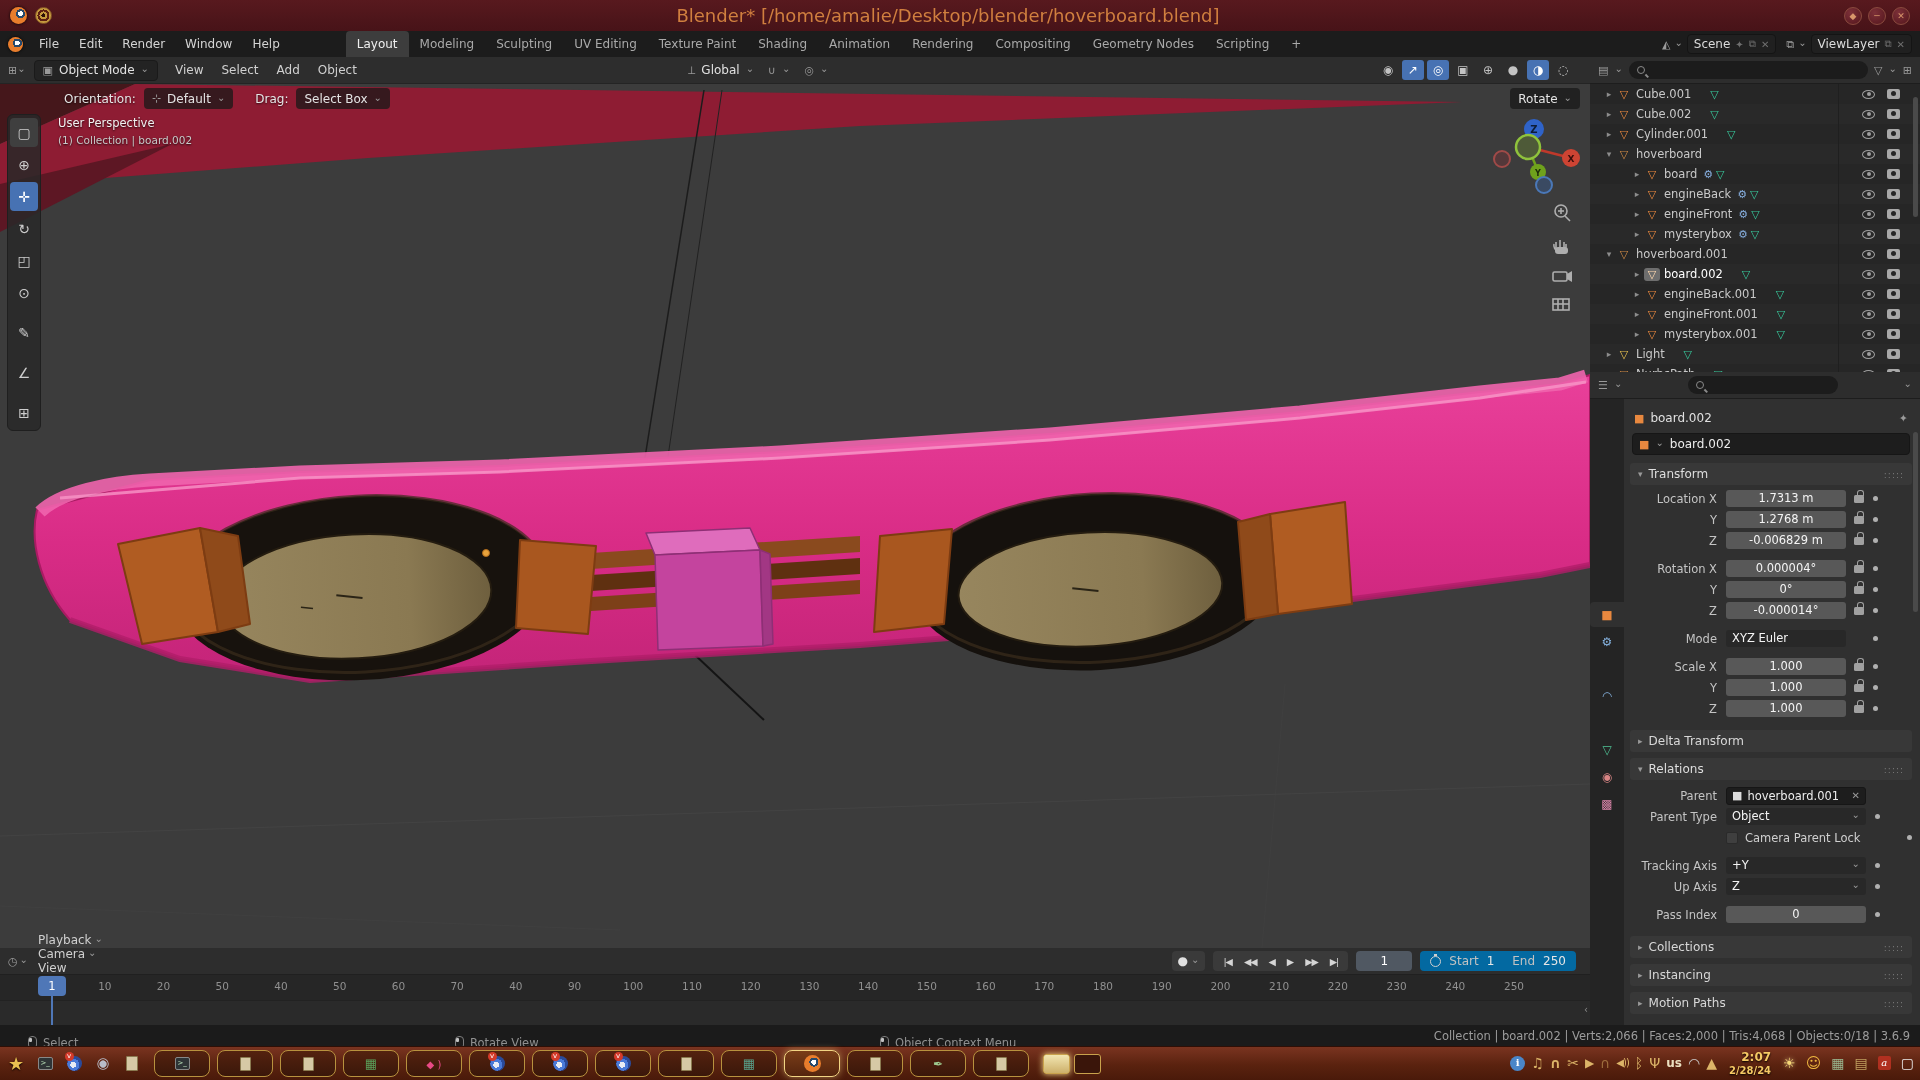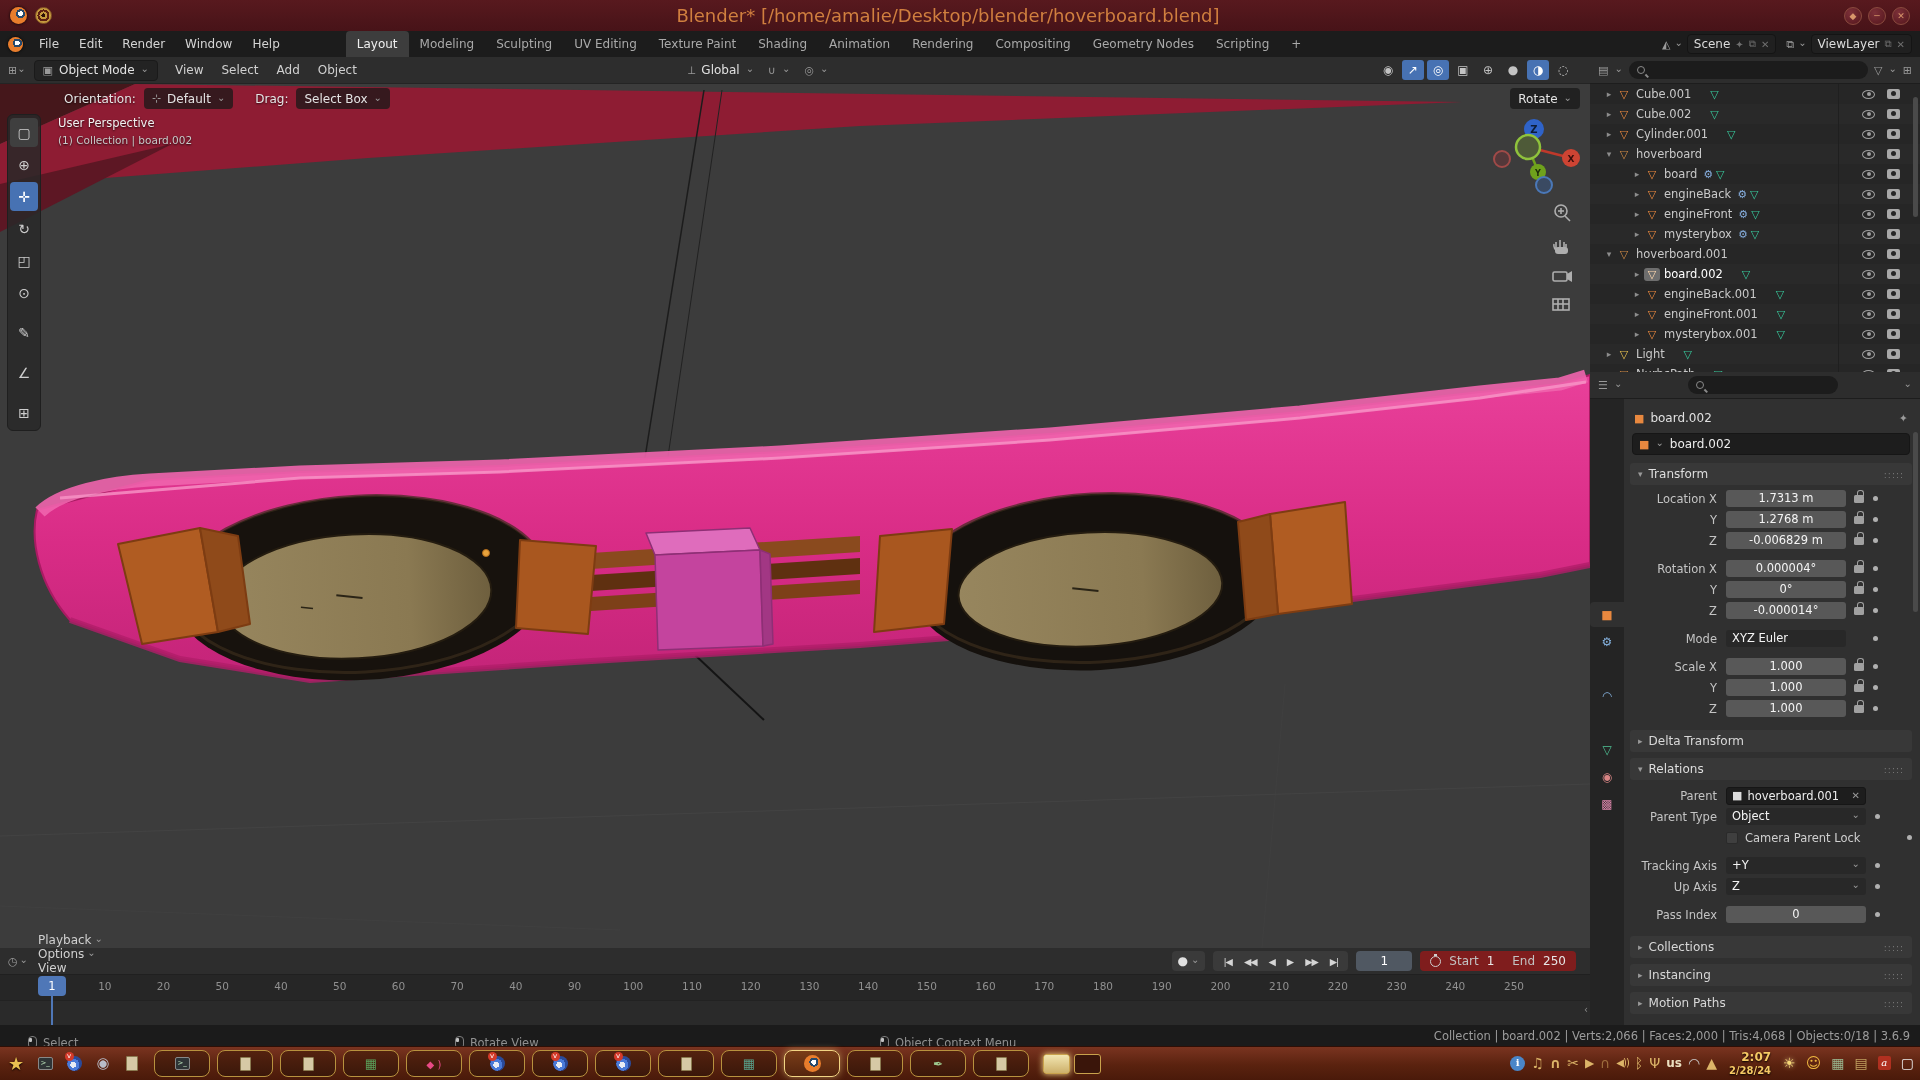--- a/index.html
+++ b/index.html
@@ -137,21 +137,21 @@
 
   
   .timeline { position:absolute; left:0; top:948px; width:1590px; height:77px; background:#2d2d2d; }
   .tl-head { height:26px; display:flex; align-items:center; padding:0 8px; gap:2px; }
   .tl-menus { display:flex;flex-direction:column; }
   .tl-right { position:absolute; right:14px; top:3px; display:flex; align-items:center; gap:8px; }
   .rec { background:#3a3a3a; border-radius:4px; height:20px; display:flex; align-items:center; padding:0 6px; gap:3px; color:#e0e0e0; }
   .transport { background:#3a3a3a; border-radius:4px; height:20px; display:flex; align-items:center; padding:0 4px; }
   .tbtn { padding:0 6px; color:#d5d5d5; font-size:9.5px; letter-spacing:-1px; }
   .cfr { width:56px; height:20px; background:#505862; border-radius:4px; color:#fff; text-align:center; line-height:20px; }
-  .sechip { background:#7f1d1d; border-radius:4px; height:20px; display:flex; align-items:center; gap:8px; padding:0 10px; color:#e6e6e6; }
+  .sechip { background:#0369a1; border-radius:4px; height:20px; display:flex; align-items:center; gap:8px; padding:0 10px; color:#e6e6e6; }
   .sechip .lab { color:#c2c2c2; }
   .stopwatch { width:11px; height:11px; border:1.5px solid #cfcfcf; border-radius:50%; position:relative; }
   .stopwatch::before { content:""; position:absolute; top:-3px; left:3px; width:3px; height:2px; background:#cfcfcf; }
   .ruler { position:absolute; left:0; top:26px; width:100%; height:26px; background:#262626; border-top:1px solid #202020; }
   .tick { position:absolute; top:5px; transform:translateX(-50%); color:#909090; font-size:10.5px; }
   .track { position:absolute; left:0; top:52px; width:100%; height:25px; background:#2a2a2a; border-top:1px solid #222; }
   .playhead { position:absolute; top:2px; width:28px; height:20px; background:#4f77b7; border-radius:4px;
     color:#fff; text-align:center; line-height:20px; font-size:11.5px; transform:translateX(-50%); }
   .playline { position:absolute; top:22px; width:2px; background:#4f77b7; height:55px; transform:translateX(-50%); }
   .tl-collapse { position:absolute; right:2px; top:56px; color:#8a8a8a; font-size:10px; }
@@ -841,21 +841,21 @@
     <div class="tl-head">
       <span class="mini-ic">◷</span>
         <span class="caret"></span>
       <span class="tl-menus">
 
       <span style="display:flex;align-items:center;gap:3px;padding:0 8px">
           <span class="hmenu" style="padding:0">Playback</span>
           <span class="caret has-true"></span>
         </span>
           <span style="display:flex;align-items:center;gap:3px;padding:0 8px">
-          <span class="hmenu" style="padding:0">Options</span>
+          <span class="hmenu" style="padding:0">Camera</span>
           <span class="caret has-true"></span>
         </span>
           <span style="display:flex;align-items:center;gap:3px;padding:0 8px">
           <span class="hmenu" style="padding:0">View</span>
           <span class="caret" style="visibility: hidden;"></span>
         </span>
           <span style="display:flex;align-items:center;gap:3px;padding:0 8px">
           <span class="hmenu" style="padding:0">Marker</span>
           <span class="caret" style="visibility: hidden;"></span>
         </span>

